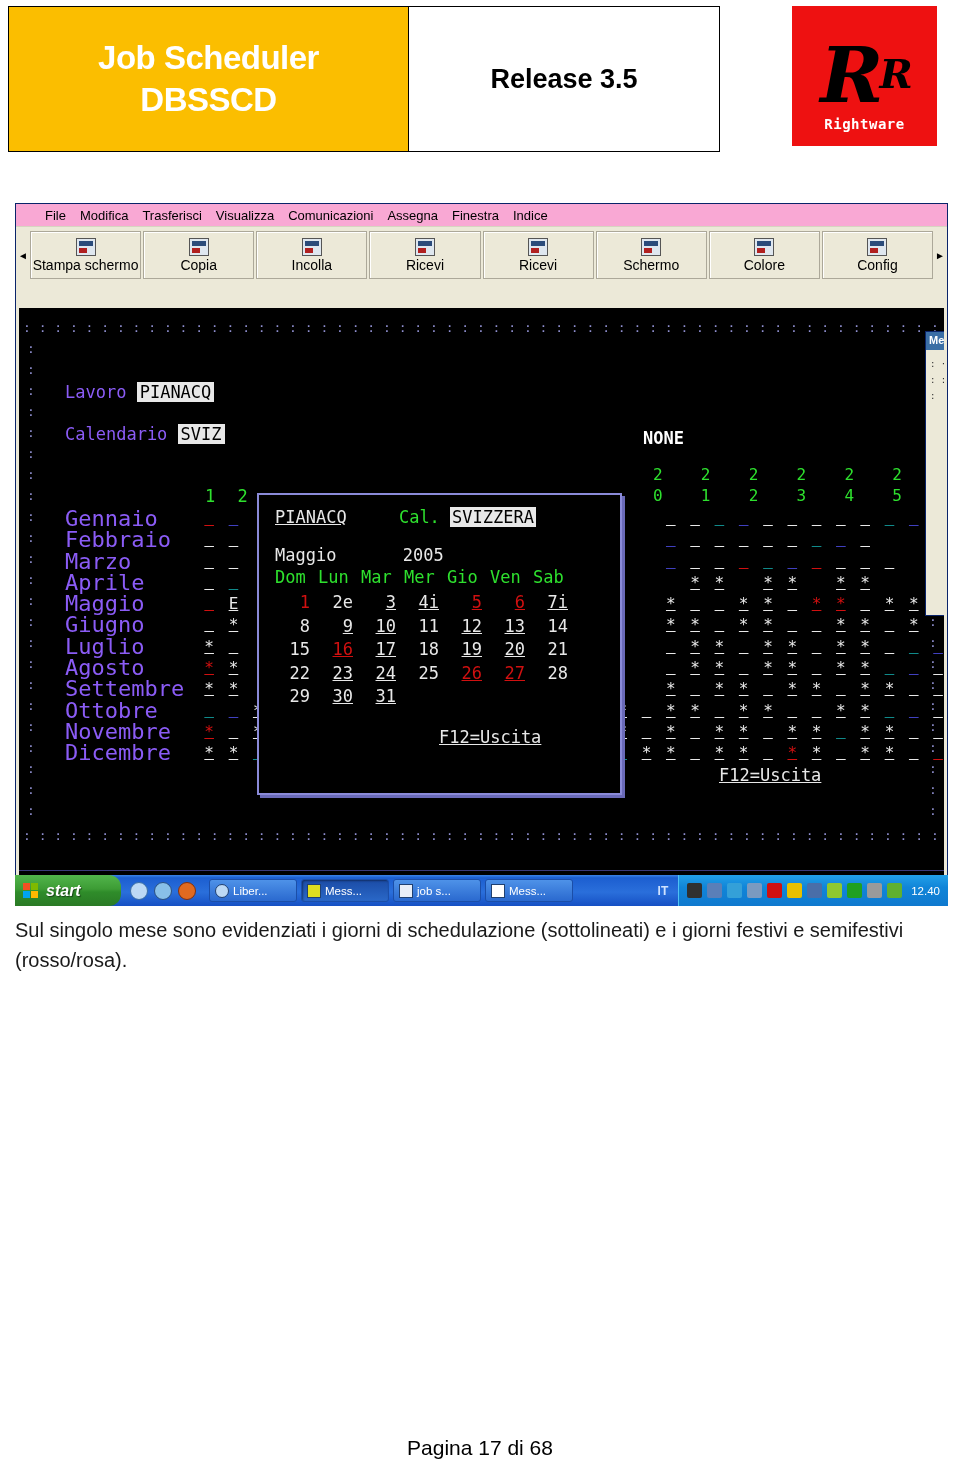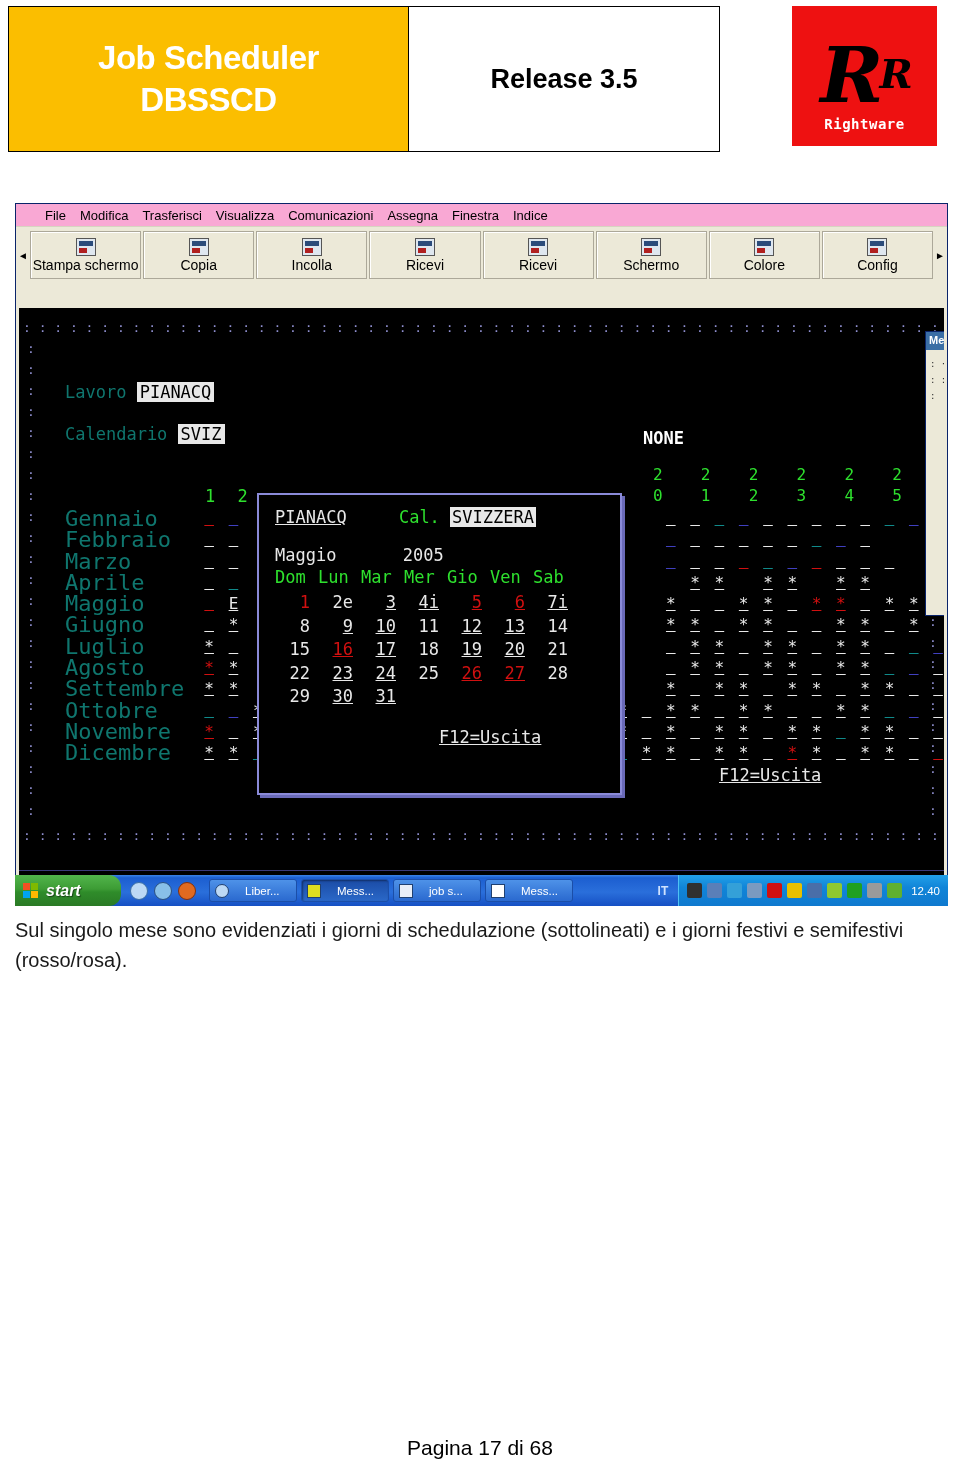--- a/index.html
+++ b/index.html
@@ -183,21 +183,21 @@
     font-family: "DejaVu Sans Mono", monospace;
     white-space: nowrap;
   }
   #dot-top { left: 4px; top: 12px; }
   #dot-bottom { left: 4px; top: 520px; }
   .dot-col { position: absolute; color: #8f8fd0; font-size: 13px; line-height: 21px; font-family: "DejaVu Sans Mono", monospace; }
   #dot-left { left: 8px; top: 30px; }
   #dot-right { left: 910px; top: 30px; }
 
   
-  .t-green { color: #0f766e; }
+  .t-green { color: #8b5cf6; }
   .t-pink   { color: #ffffff; }
 
   #lbl-lavoro { position:absolute; left:46px; top:74px; font-size:17px; }
   #lbl-cal    { position:absolute; left:46px; top:116px; font-size:17px; }
   .field-rev {
     background: #e8e8e8; color: #000; padding: 0 3px;
     font-family: "DejaVu Sans Mono", monospace;
   }
 
   
@@ -326,21 +326,21 @@
 
   #quick-launch { display:flex; align-items:center; gap:6px; padding: 0 9px; flex:none; }
   .ql-icon { width:16px; height:16px; border-radius:50%; display:block; }
 
   #task-buttons { display:flex; align-items:center; gap:4px; flex:1; padding-left: 4px; }
   .task-btn {
     height: 23px; min-width: 88px; max-width: 98px;
     background: linear-gradient(to bottom,#4e92e8,#2a69cf);
     border: 1px solid #1b4ea8;
     border-radius: 3px;
-    display:flex; align-items:center; gap:16px;
+    display:flex; align-items:center; gap:4px;
     padding: 0 5px; box-sizing: border-box;
     color:#fff; font-size: 11.5px; white-space: nowrap;
     overflow: hidden;
   }
   .task-btn.active { background: linear-gradient(to bottom,#1b4ca6,#2a68c8); box-shadow: inset 1px 1px 2px rgba(0,0,0,.4); }
   .tk-ico { width:14px; height:14px; flex:none; border:1px solid #204070; box-sizing:border-box; }
   .tk-ico.ie { background:#bcd9f5; border-radius:50%; }
   .tk-ico.sess { background:#dede20; }
   .tk-ico.word { background:#e8eef8; }
   .tk-ico.mess { background:#ffffff; }

